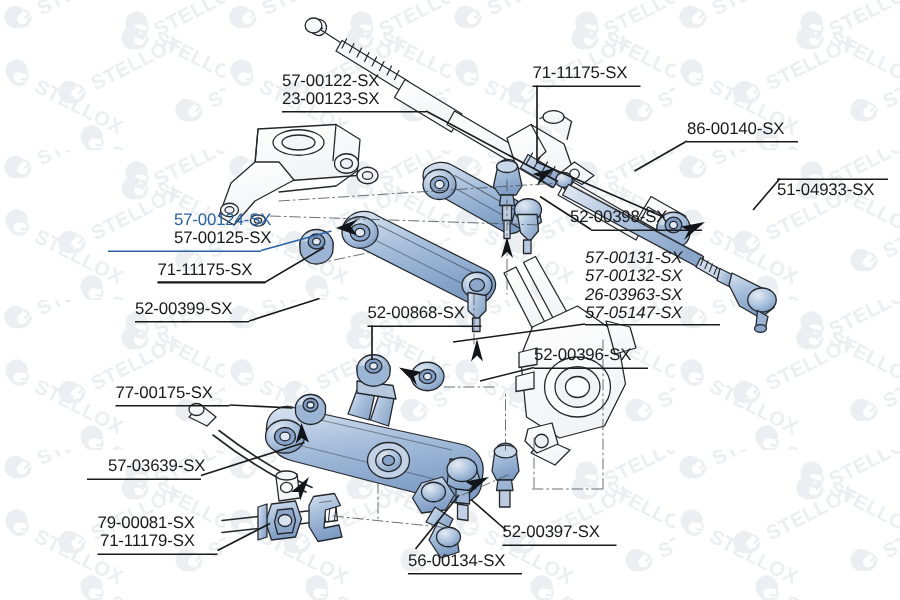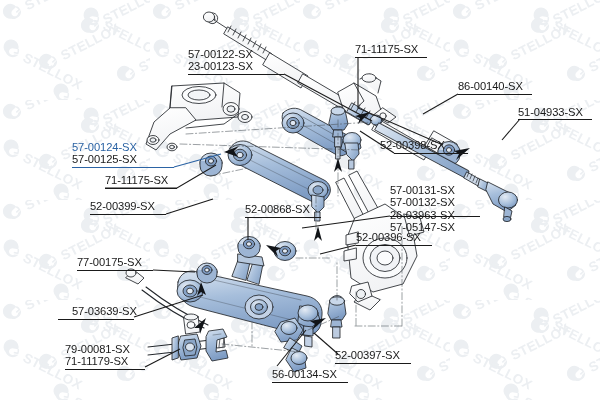--- a/index.html
+++ b/index.html
@@ -3,35 +3,35 @@
 <meta charset="utf-8">
 <title>Stellox Front Suspension Parts Diagram</title>
 <style>
   html,body{margin:0;padding:0;}
   body{
     width:600px;height:400px;overflow:hidden;
     background:#ffffff;
     font-family:"Liberation Sans","DejaVu Sans",sans-serif;
     position:relative;
   }
-  #stage{position:absolute;left:0;top:0;width:600px;height:400px;overflow:hidden;background:#fff;}
+  #stage{position:absolute;left:0;top:0;width:600px;height:400px;overflow:hidden;background:#fff;text-align:right;}
   .layer{position:absolute;left:0;top:0;width:600px;height:400px;}
   #wm{z-index:1;}
   #art{z-index:2;}
   #labels{z-index:3;}
   .lbl{
     position:absolute;
     font-size:11.2px;
     line-height:12.4px;
     color:#1a1a1a;
     white-space:nowrap;
     letter-spacing:-0.1px;
   }
   .lbl .ln{display:block;}
-  .lbl .hl{color:#2b63a4;}
+  .lbl .hl{color:#2b63a4;margin-left:44px;}
   .ul{
     position:absolute;
     height:0;
     border-top:1.1px solid #1a1a1a;
   }
   .ul.blue{border-top-color:#2b63a4;}
 </style>
 </head>
 <body>
 
@@ -421,38 +421,38 @@
       </div>
       <div class="ul" style="left: 188px; top: 74px; width: 96px;"></div>
       <div class="lbl" style="left: 355px; top: 43px;">
         <span class="ln">71-11175-SX</span>
       </div>
       <div class="ul" style="left: 355px; top: 57px; width: 72px;"></div>
       <div class="lbl" style="left: 458px; top: 80px;">
         <span class="ln">86-00140-SX</span>
       </div>
       <div class="ul" style="left: 458px; top: 94px; width: 74px;"></div>
-      <div class="lbl" style="left: 518px; top: 106px;">
+      <div class="lbl" style="left: 518px; top: 121px;">
         <span class="ln">51-04933-SX</span>
       </div>
       <div class="ul" style="left: 518px; top: 119px; width: 74px;"></div>
       <div class="lbl" style="left: 72px; top: 141px;">
         <span class="ln hl">57-00124-SX</span>
         <span class="ln">57-00125-SX</span>
       </div>
       <div class="ul blue" style="left: 72px; top: 167px; width: 102px;"></div>
       <div class="lbl" style="left: 105px; top: 174px;">
         <span class="ln">71-11175-SX</span>
       </div>
       <div class="ul" style="left: 105px; top: 188px; width: 72px;"></div>
       <div class="lbl" style="left: 380px; top: 139px;">
         <span class="ln">52-00398-SX</span>
       </div>
       <div class="ul" style="left: 394px; top: 153px; width: 74px;"></div>
-      <div class="lbl" style="left: 390px; top: 184px;">
+      <div class="lbl" style="left: 390px; top: 166px; font-style: italic;">
         <span class="ln">57-00131-SX</span>
         <span class="ln">57-00132-SX</span>
         <span class="ln">26-03963-SX</span>
         <span class="ln">57-05147-SX</span>
       </div>
       <div class="ul" style="left: 390px; top: 216px; width: 90px;"></div>
       <div class="lbl" style="left: 90px; top: 200px;">
         <span class="ln">52-00399-SX</span>
       </div>
       <div class="ul" style="left: 90px; top: 214px; width: 76px;"></div>

